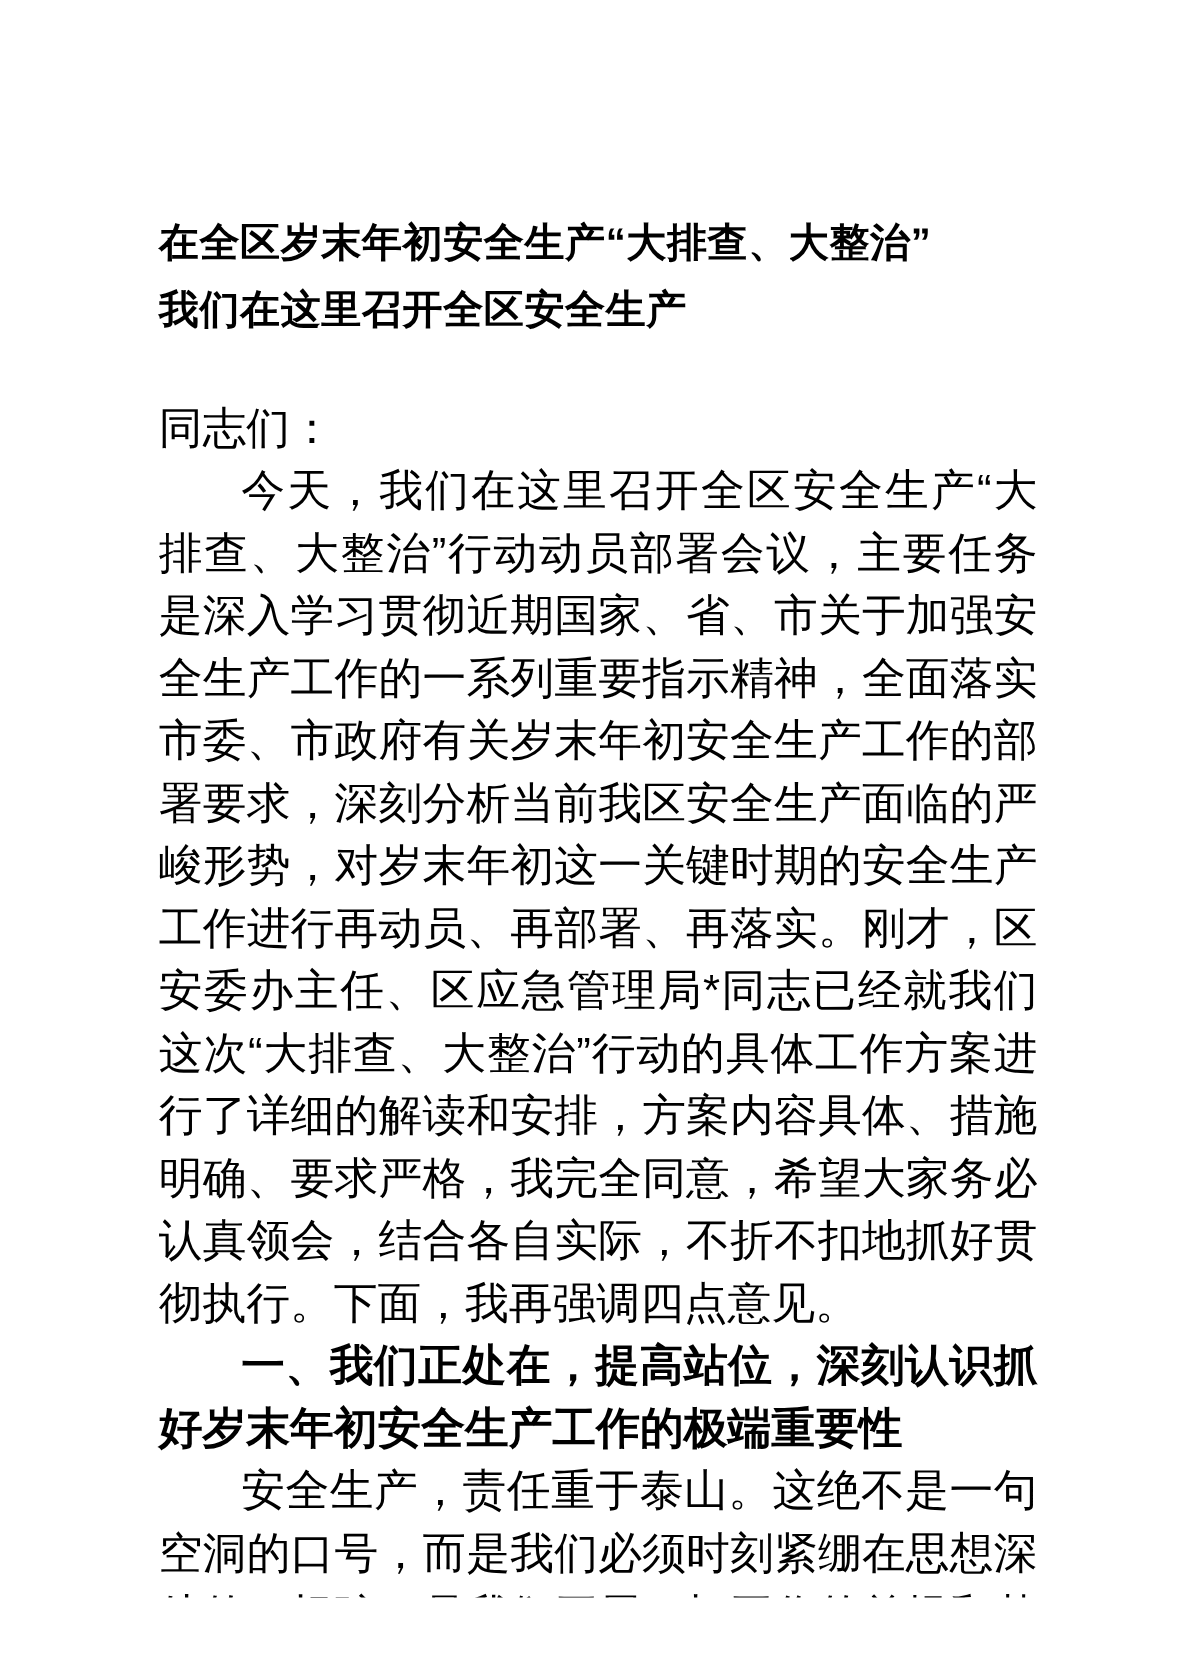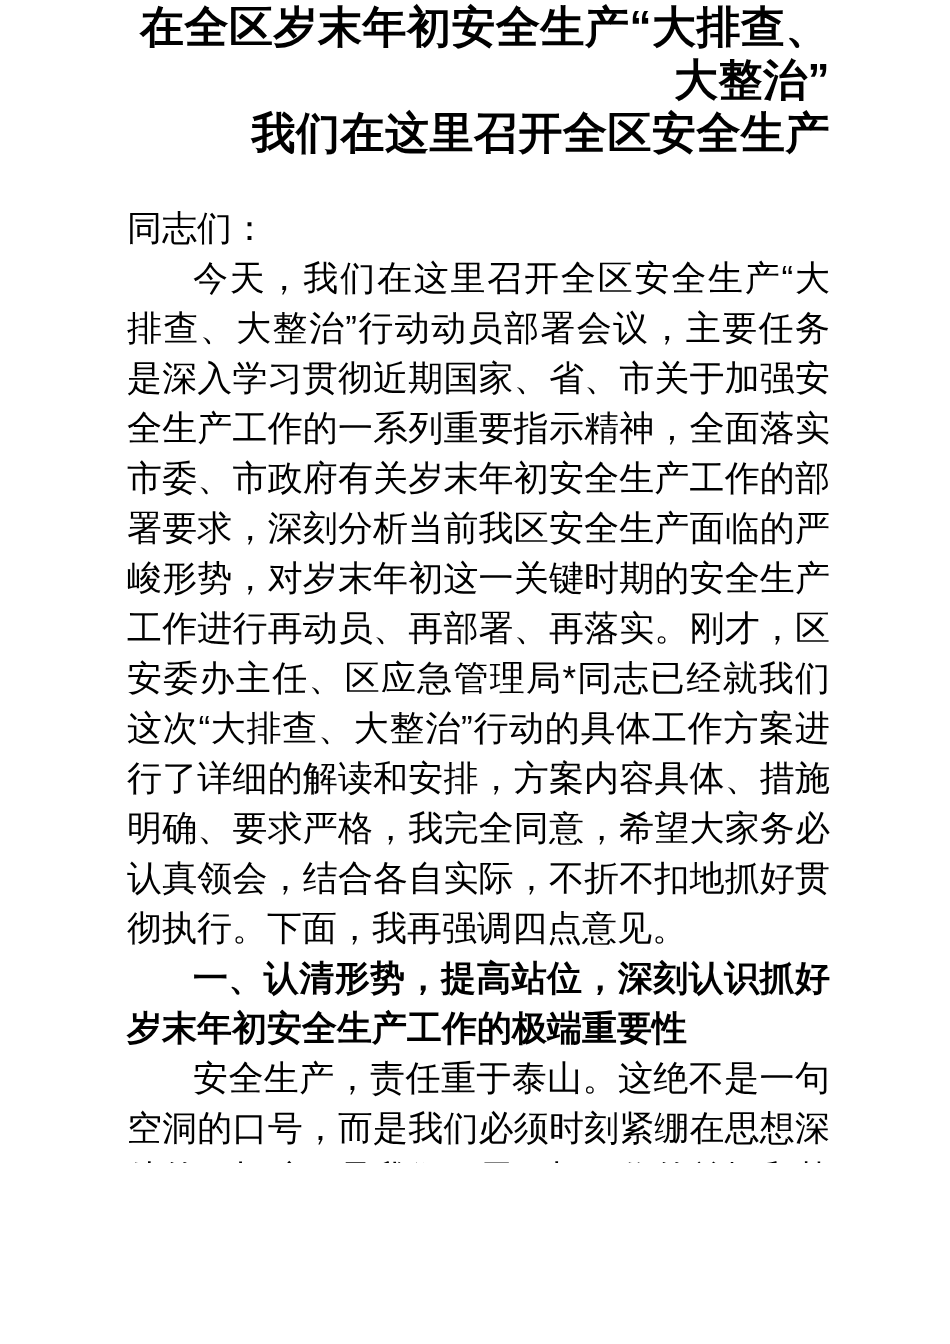--- a/index.html
+++ b/index.html
@@ -27,22 +27,23 @@
   .content {
     position: absolute;
     left: 127px;
     top: 0;
     width: 703px;
   }
 
   
   .doc-title {
     margin: 0;
-    text-align: right;
-    font-size: 44px;
+    padding-top: 168px;
+    text-align: left;
+    font-size: 32px;
     line-height: 53px;
     font-weight: 700;
     letter-spacing: 0.5px;
     word-break: break-all;
   }
   .doc-title .tline {
     display: block;
   }
 
   
@@ -90,21 +91,21 @@
       <span class="tline">在全区岁末年初安全生产“大排查、大整治”</span>
       <span class="tline">我们在这里召开全区安全生产</span>
     </h1>
 
     <div class="body-block">
 
       <p class="para noindent">同志们：</p>
 
       <p class="para indent">今天，我们在这里召开全区安全生产“大排查、大整治”行动动员部署会议，主要任务是深入学习贯彻近期国家、省、市关于加强安全生产工作的一系列重要指示精神，全面落实市委、市政府有关岁末年初安全生产工作的部署要求，深刻分析当前我区安全生产面临的严峻形势，对岁末年初这一关键时期的安全生产工作进行再动员、再部署、再落实。刚才，区安委办主任、区应急管理局*同志已经就我们这次“大排查、大整治”行动的具体工作方案进行了详细的解读和安排，方案内容具体、措施明确、要求严格，我完全同意，希望大家务必认真领会，结合各自实际，不折不扣地抓好贯彻执行。下面，我再强调四点意见。</p>
 
-      <p class="para heading">一、认清形势，提高站位，深刻认识抓好岁末年初安全生产工作的极端重要性</p>
+      <p class="para heading">一、我们正处在，提高站位，深刻认识抓好岁末年初安全生产工作的极端重要性</p>
 
       <div class="clip-bottom">
         <p class="para indent">安全生产，责任重于泰山。这绝不是一句空洞的口号，而是我们必须时刻紧绷在思想深处的一根弦，是我们开展一切工作的前提和基础。当前，我们正处在“两个一百年”奋斗目标</p>
       </div>
 
     </div>
   </div>
 </div>
 
 </body></html>

